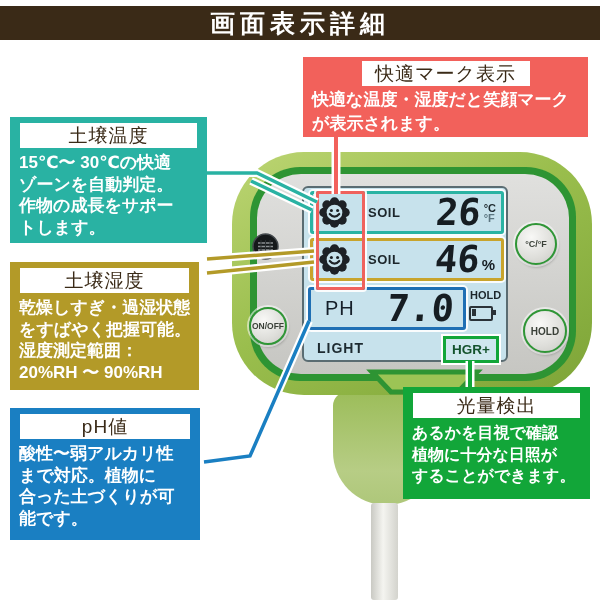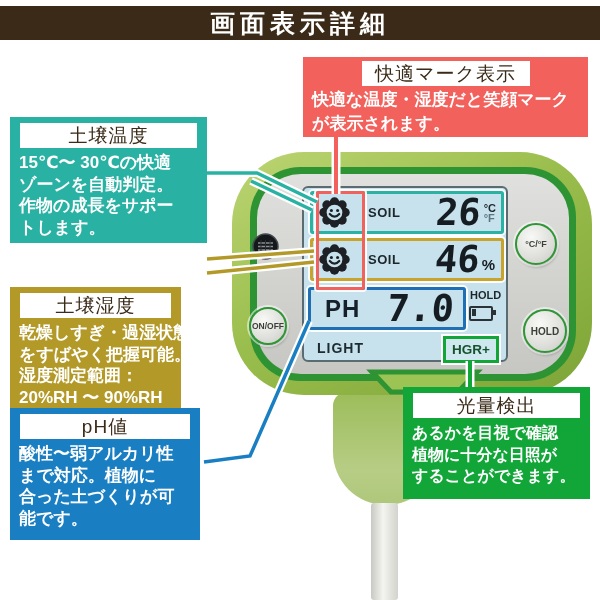--- a/index.html
+++ b/index.html
@@ -15,21 +15,21 @@
   .callout{position:absolute;z-index:6;box-sizing:border-box;}
   .callout .title-box{background:#ffffff;height:25px;display:flex;align-items:center;justify-content:center;}
   .callout .title-box span{color:#3a2a17;font-size:19px;font-weight:normal;letter-spacing:1px;}
   .callout .body{color:#ffffff;font-weight:bold;font-size:17px;line-height:21.5px;
                  padding:4px 9px 0 9px;white-space:nowrap;}
   .co-comfort{left:303px;top:57px;width:285px;height:80px;background:#f2615b;}
   .co-comfort .title-box{width:168px;margin:4px auto 0 auto;}
   .co-comfort .body{line-height:24px;padding-top:2px;}
   .co-temp{left:10px;top:117px;width:197px;height:126px;background:#29b2a3;}
   .co-temp .title-box,.co-moist .title-box,.co-ph .title-box,.co-light .title-box{margin:6px 10px 0 10px;}
-  .co-moist{left:10px;top:262px;width:171px;height:128px;background:#b39a28;margin-top:25px;}
+  .co-moist{left:10px;top:262px;width:189px;height:128px;background:#b39a28;}
   .co-ph{left:10px;top:408px;width:190px;height:132px;background:#1a7fc2;}
   .co-light{left:403px;top:387px;width:187px;height:112px;background:#12a639;}
   .co-light .body{font-size:16px;}
 
   
   .overlay{position:absolute;left:0;top:0;z-index:5;pointer-events:none;}
 
   
   .dev{position:absolute;box-sizing:border-box;}
   .device-neck{left:333px;top:392px;width:106px;height:113px;z-index:0;
@@ -51,21 +51,21 @@
   .row-ph{left:308px;top:287px;width:158px;height:43px;border:3.5px solid #1f6fb4;}
   .comfort-frame{position:absolute;left:316px;top:191px;width:43px;height:93px;z-index:4;
                  border:3.5px solid #ef625d;border-radius:2px;box-shadow:0 0 0 2px rgba(255,255,255,0.9);}
   .soil-label{font-size:13px;font-weight:bold;color:#1c262b;letter-spacing:0.5px;margin-left:12px;}
   .seg{font-family:"DejaVu Sans Mono","Liberation Mono",monospace;font-weight:800;font-size:37px;
        color:#161d22;line-height:1;transform:skewX(-5deg);letter-spacing:0px;}
   .unit-stack{display:flex;flex-direction:column;margin:0 5px 0 3px;line-height:10px;}
   .unit-c{font-size:11px;font-weight:bold;color:#1c262b;}
   .unit-f{font-size:11px;font-weight:bold;color:#5c7681;}
   .unit-pct{font-size:15px;font-weight:bold;color:#161d22;align-self:flex-end;margin:0 6px 5px 2px;}
-  .ph-label{font-size:24px;font-weight:bold;color:#16202a;margin-left:14px;letter-spacing:1px;}
+  .ph-label{font-size:20px;font-weight:normal;color:#16202a;margin-left:14px;letter-spacing:1px;}
   .spacer{flex:1;}
   .hold-label{position:absolute;left:470px;top:289px;z-index:3;font-size:11px;font-weight:bold;color:#1c262b;}
   .battery-icon{position:absolute;left:469px;top:306px;z-index:3;width:20px;height:11px;
                 border:2px solid #2a3238;border-radius:2px;}
   .battery-icon::before{content:"";position:absolute;right:-5px;top:2px;width:3px;height:5px;background:#2a3238;}
   .battery-icon::after{content:"";position:absolute;left:1px;top:1px;width:4px;height:7px;background:#2a3238;}
   .light-label{position:absolute;left:317px;top:340px;z-index:3;font-size:14px;font-weight:bold;
                color:#1d2a30;letter-spacing:1px;}
   .hgr-badge{position:absolute;left:443px;top:336px;width:56px;height:27px;z-index:3;box-sizing:border-box;
              border:3px solid #12a639;background:#cfe7ef;display:flex;align-items:center;justify-content:center;

